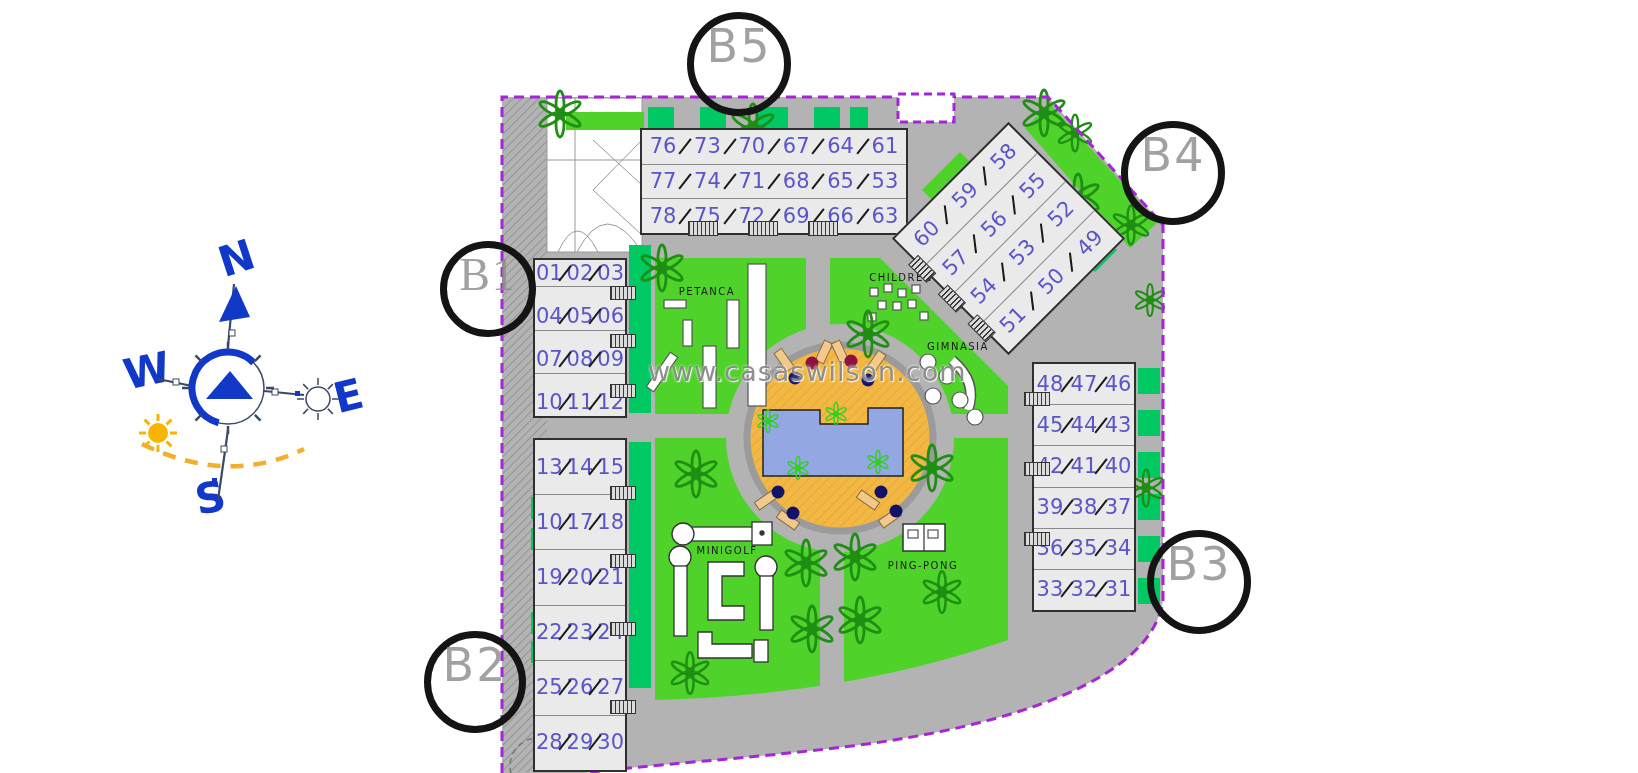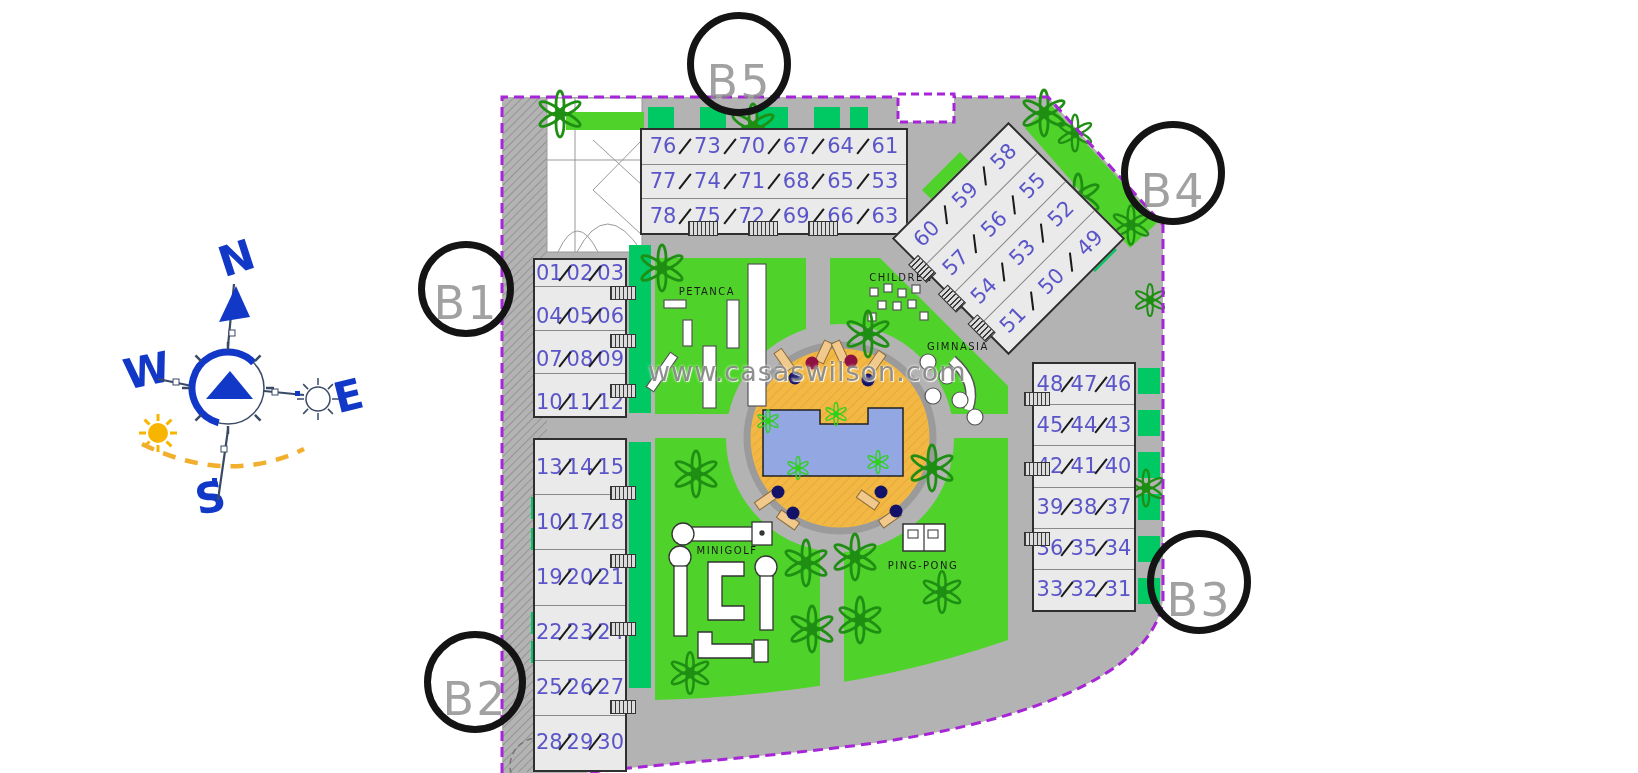--- a/index.html
+++ b/index.html
@@ -22,21 +22,21 @@
   .b-row:last-child{border-bottom:none;}
   .unit{font-size:21px;color:var(--unit_number);line-height:1;}
   .sep{width:2.2px;height:19px;background:#191919;transform:rotate(38deg);}
   .rot45{transform:rotate(-45deg);}
   .stairs{position:absolute;z-index:3;border:1px solid #333;box-sizing:border-box;
           background:repeating-linear-gradient(90deg,#3a3a3a 0 1.5px,#dcdcdc 1.5px 4px);}
   .stairs-v{position:absolute;border:1px solid #333;box-sizing:border-box;
           background:repeating-linear-gradient(0deg,#3a3a3a 0 1.5px,#dcdcdc 1.5px 4px);}
 
   .bcircle{position:absolute;border:7px solid #141414;border-radius:50%;z-index:4;
-           display:flex;align-items:flex-end;justify-content:center;background:transparent;}
+           display:flex;align-items:flex-start;justify-content:center;background:transparent;}
   .bcircle span{font-size:46px;color:#8a8a8a;letter-spacing:2px;opacity:.8;}
 
   .watermark{position:absolute;left:648px;top:356px;width:280px;z-index:5;
              font-size:27px;letter-spacing:1px;color:rgba(120,120,120,.82);
              text-shadow:0 0 3px rgba(255,255,255,.95),1px 1px 0 rgba(255,255,255,.8);}
 </style>
 </head>
 <body>
 
 <div class="stage">
@@ -488,21 +488,21 @@
 <div class="stairs" style="left:1024px;top:392px;width:26px;height:14px;"></div>
 <div class="stairs" style="left:1024px;top:462px;width:26px;height:14px;"></div>
 <div class="stairs" style="left:1024px;top:532px;width:26px;height:14px;"></div>
 
 <div class="bcircle" style="left:687px;top:12px;width:90px;height:90px;">
   <span>B5</span>
 </div>
 <div class="bcircle" style="left:1121px;top:121px;width:90px;height:90px;">
   <span>B4</span>
 </div>
-<div class="bcircle" style="left:418px;top:241px;width:82px;height:82px;">
+<div class="bcircle" style="left:440px;top:241px;width:82px;height:82px;font-family:Liberation Serif, serif;">
   <span>B1</span>
 </div>
 <div class="bcircle" style="left:424px;top:631px;width:88px;height:88px;">
   <span>B2</span>
 </div>
 <div class="bcircle" style="left:1147px;top:530px;width:90px;height:90px;">
   <span>B3</span>
 </div>
 
 <div class="watermark">www.casaswilson.com</div>

